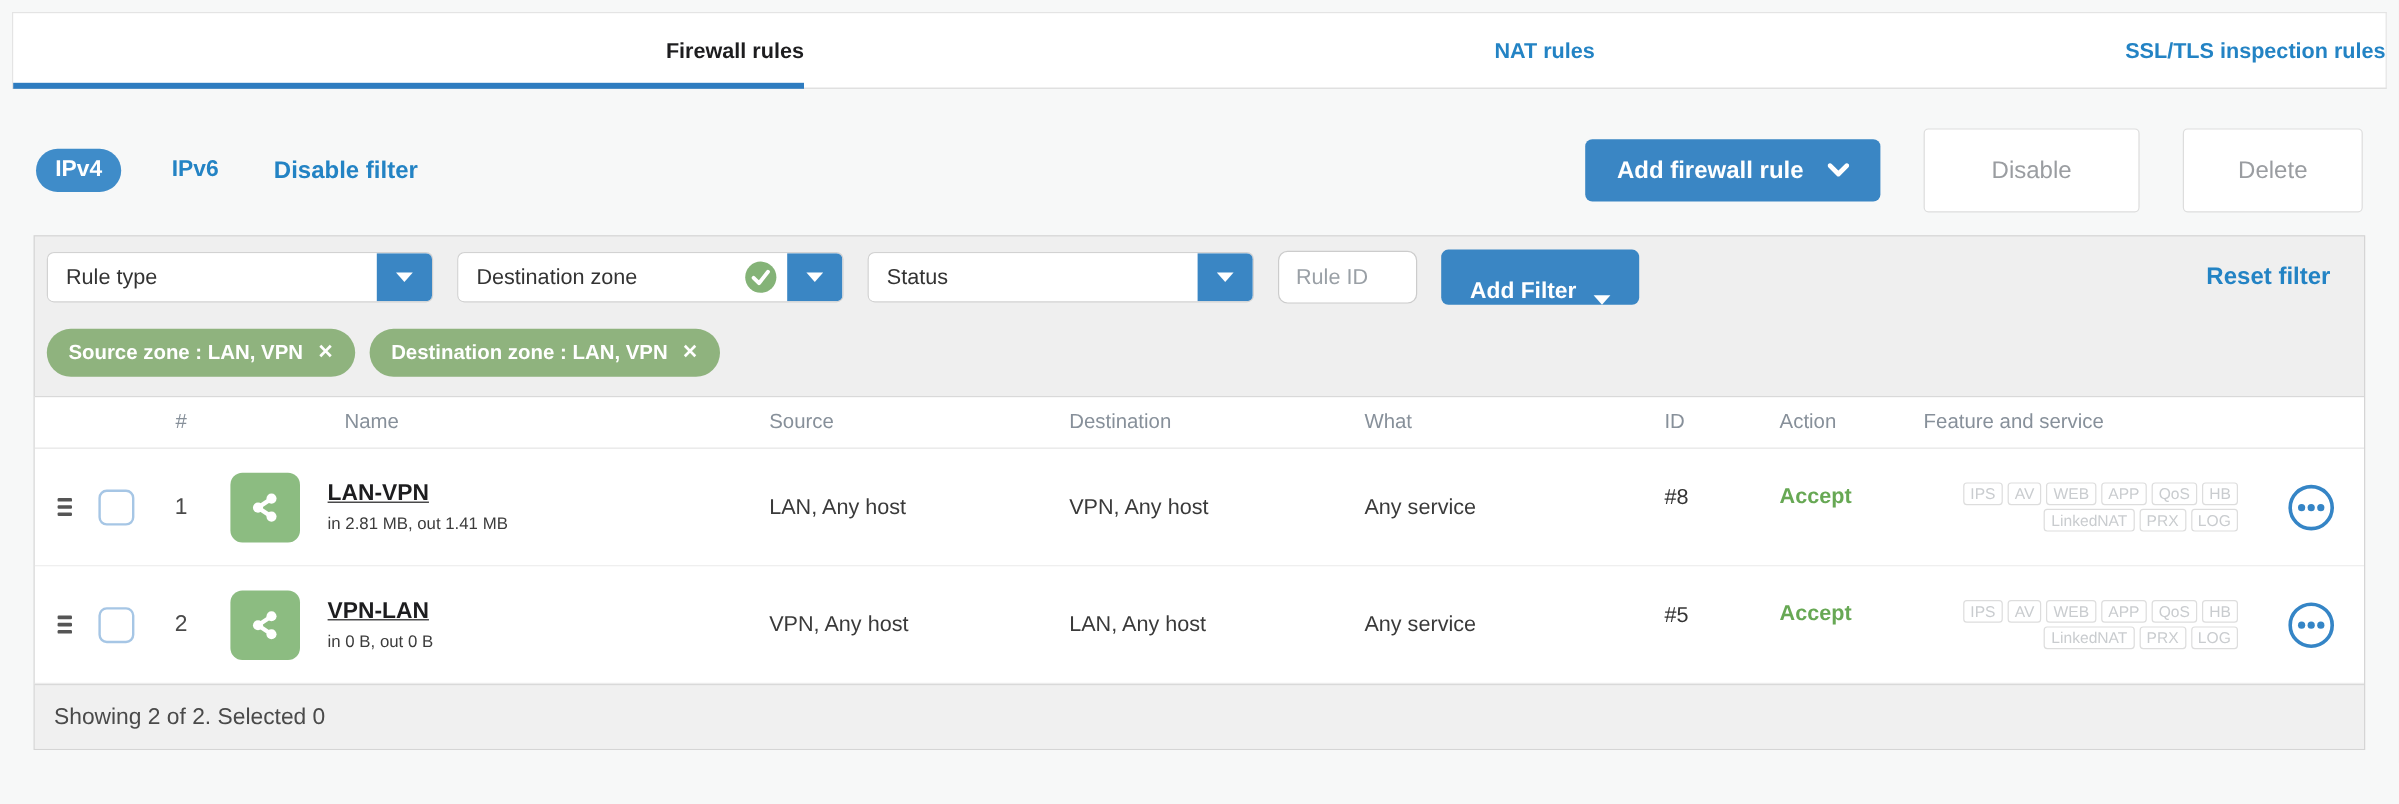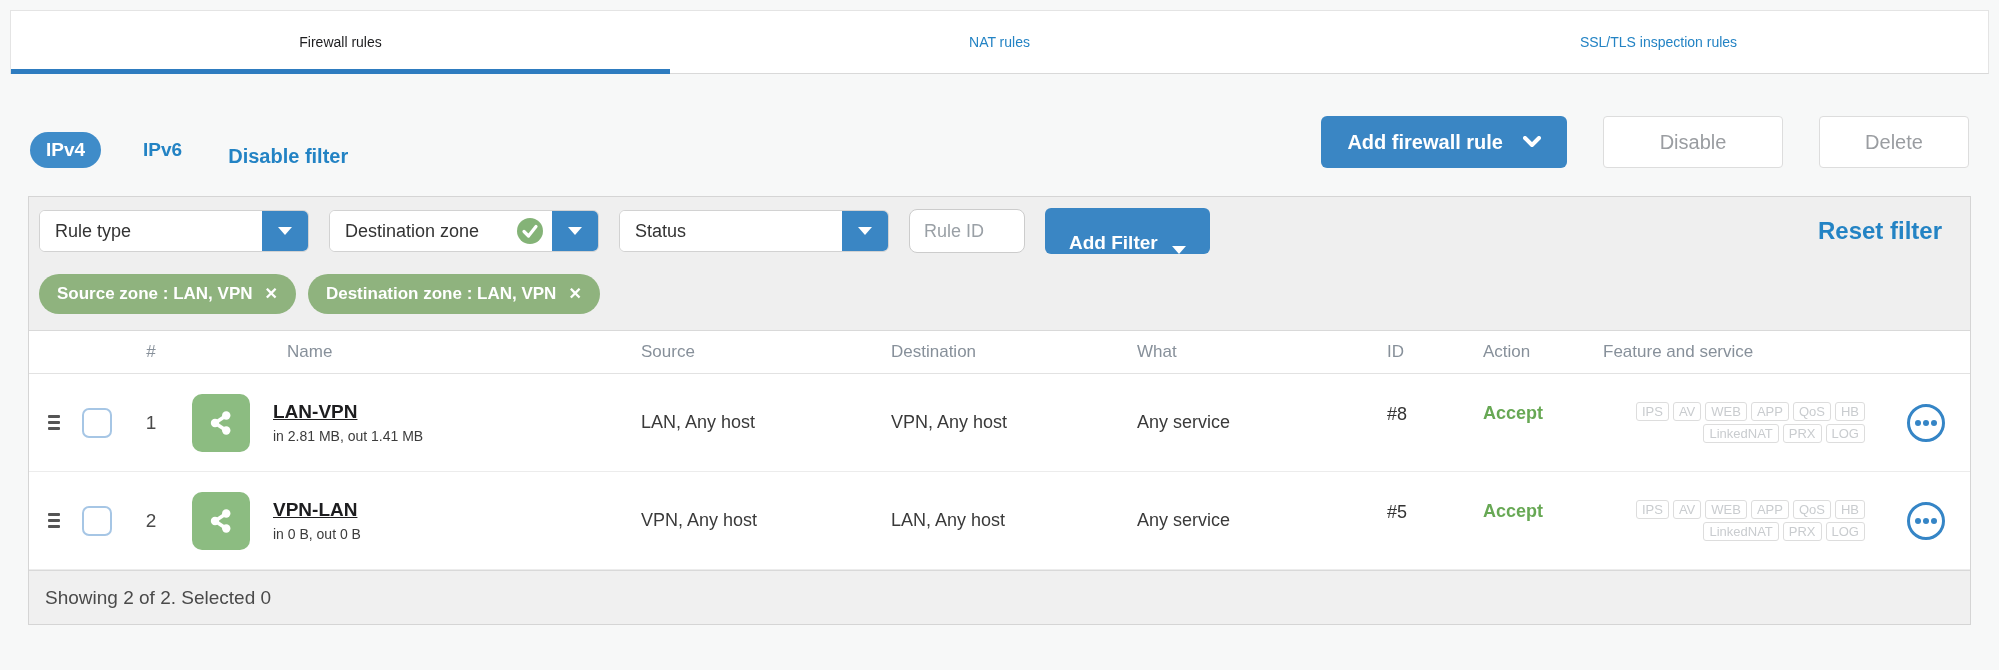--- a/index.html
+++ b/index.html
@@ -15,37 +15,37 @@
   .tab-bar {
     margin:10px 10px 0;
     height:64px;
     background:#fff;
     border:1px solid #e4e4e4;
     border-bottom:1px solid #d9d9d9;
     display:flex;
   }
   .tab {
     flex:1 1 0;
-    display:flex; align-items:center; justify-content:center;
-    font-size:14px; font-weight:normal;
+    display:flex; align-items:center; justify-content:flex-end;
+    font-size:18px; font-weight:bold;
     color:#2383c4;
     position:relative;
     cursor:pointer;
   }
   .tab.active { color:#1d1d1f; }
   .tab.active::after {
     content:""; position:absolute; left:0; right:0; bottom:-1px;
     height:5px; background:#2e7cc0;
   }
 
   
   .toolbar {
     margin:42px 30px 0;
     height:52px;
-    display:flex; align-items:flex-end;
+    display:flex; align-items:center;
   }
   .ip-toggle { display:flex; align-items:center; gap:26px; }
   .ip-pill {
     font-size:19px; font-weight:bold; color:#2383c4;
     padding:7px 16px; border-radius:20px; cursor:pointer;
   }
   .ip-pill.active { background:#3f8cc9; color:#fff; }
   .link-bold {
     font-size:20px; font-weight:bold; color:#2383c4;
     margin-left:30px; cursor:pointer;
@@ -53,37 +53,37 @@
   .toolbar-right { margin-left:auto; display:flex; align-items:center; gap:36px; }
   .btn-primary {
     background:#3a86c4; color:#fff; border:none; border-radius:6px;
     height:52px; padding:0 26px;
     font-size:20px; font-weight:bold;
     display:flex; align-items:center; gap:20px;
     font-family:inherit; cursor:pointer;
   }
   .btn-secondary {
     background:#fff; color:#9a9da1; border:1px solid #ddd; border-radius:4px;
-    height:52px; min-width:150px; padding:0 30px;
+    height:70px; min-width:150px; padding:0 30px;
     font-size:20px; font-family:inherit; cursor:pointer;
   }
   .btn-secondary.wide { min-width:180px; }
 
   
   .panel {
     margin:28px 28px 0;
     border:1px solid #d5d5d5;
     background:#efefef;
   }
   .filter-row {
     display:flex; align-items:center;
     padding:11px 14px 0 10px; gap:20px;
   }
   .dropdown {
-    display:flex; height:42px; width:270px; cursor:pointer;
+    display:flex; height:42px; width:322px; cursor:pointer;
     border-radius:6px; overflow:hidden;
     border:1px solid #d2d2d2;
     background:#fff;
   }
   .dropdown .dd-label {
     flex:1; display:flex; align-items:center;
     padding-left:15px; font-size:18px; color:#333;
     background:#fff; overflow:hidden; white-space:nowrap;
   }
   .dd-check { display:flex; align-items:center; margin-right:8px; }
@@ -105,21 +105,21 @@
   .rule-id-input::placeholder { color:#9aa0a6; }
   .btn-add-filter {
     background:#3a86c4; color:#fff; border:none; border-radius:6px;
     height:46px; padding:0 24px;
     font-size:19px; font-weight:bold;
     display:flex; align-items:flex-end; gap:14px;
     font-family:inherit; cursor:pointer;
   }
   .reset-filter {
     margin-left:auto; margin-right:14px;
-    font-size:24px; font-weight:bold; color:#2383c4; cursor:pointer;
+    font-size:20px; font-weight:bold; color:#2383c4; cursor:pointer;
   }
   .chips-row {
     display:flex; align-items:center; gap:12px;
     padding:20px 10px 16px;
   }
   .chip {
     background:#8fb37e; color:#fff;
     border-radius:20px; height:40px;
     display:flex; align-items:center; gap:12px;
     padding:0 18px; font-size:17px; font-weight:bold;

